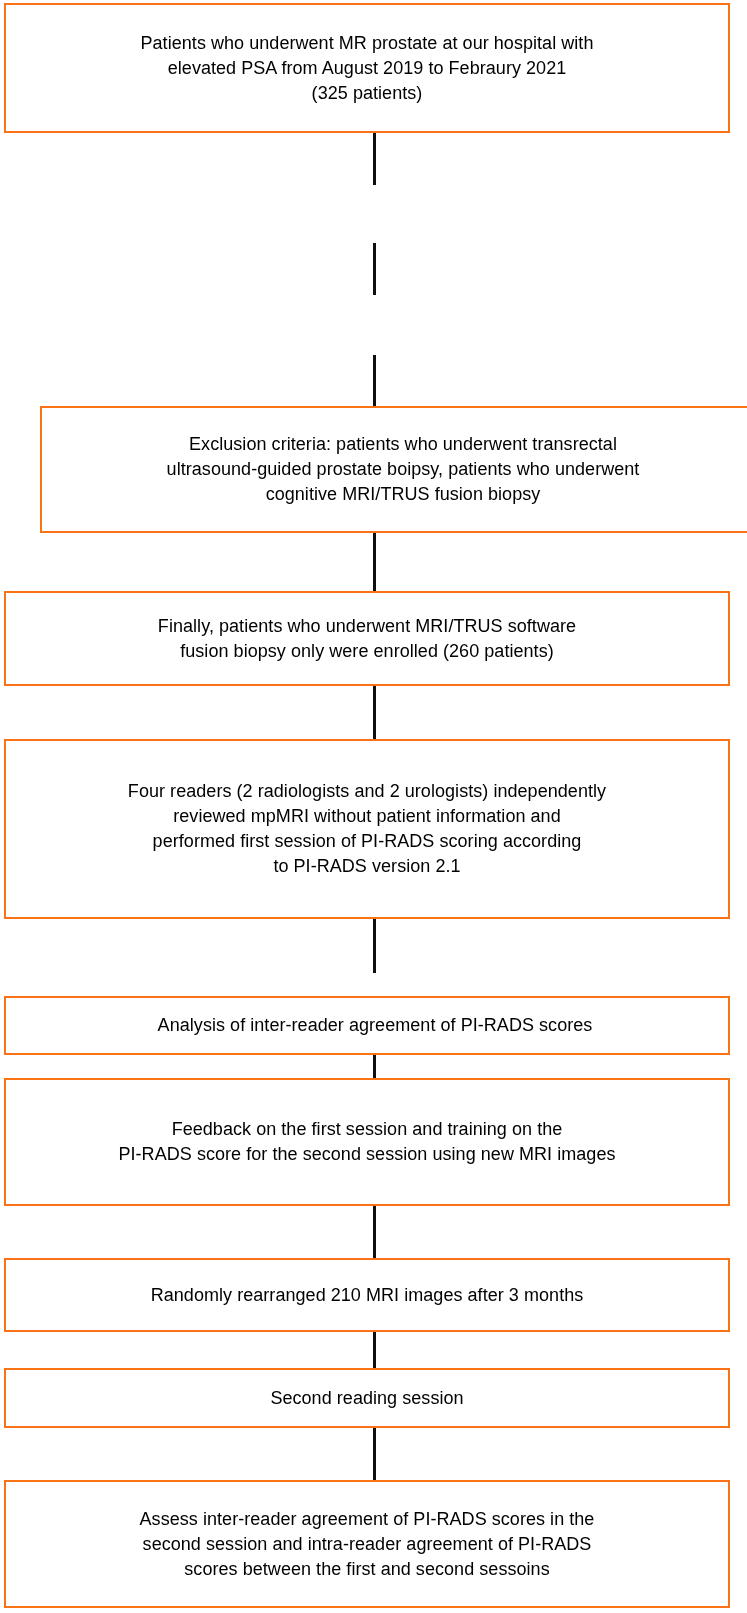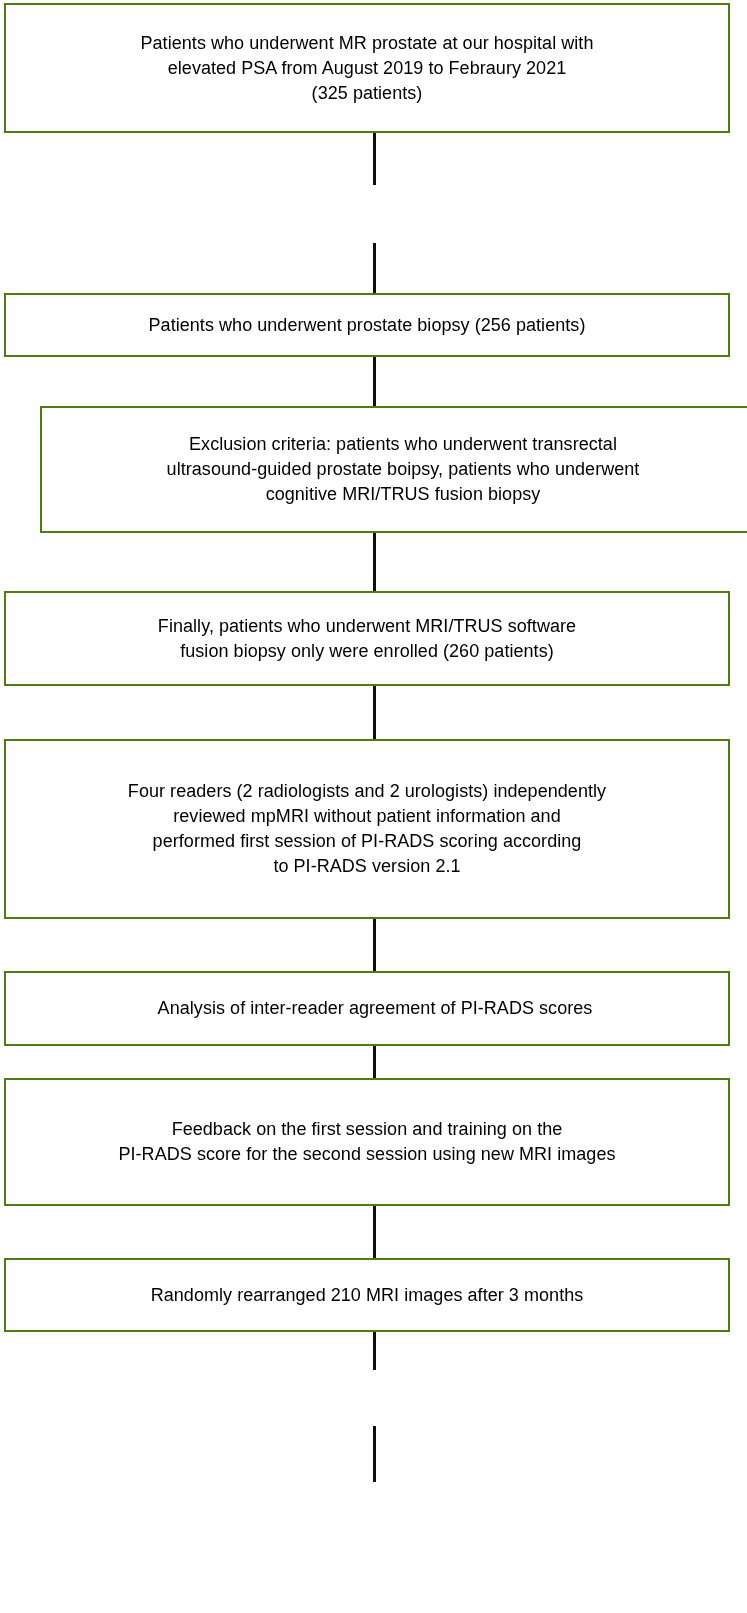--- a/index.html
+++ b/index.html
@@ -19,21 +19,21 @@
     position: relative;
     width: 747px;
     height: 1613px;
   }
 
   .node {
     position: absolute;
     left: 4px;
     width: 726px;               
     box-sizing: border-box;
-    border: 2px solid #4d7c0f;
+    border: 2px solid #f97316;
     background: #ffffff;
     display: flex;
     align-items: center;
     justify-content: center;
   }
 
   .node-text {
     width: 100%;
     text-align: center;
     font-size: 18px;
@@ -70,50 +70,55 @@
   <div class="connector" style="top:1318px;height:52px;"></div>
   <div class="connector" style="top:1426px;height:56px;"></div>
 
   <div class="node tall" style="top:3px;height:130px;">
     <div class="node-text">Patients who underwent MR prostate at our hospital with
 elevated PSA from August 2019 to Febraury 2021
 (325 patients)</div>
   </div>
 
 
-  <div class="node" style="top:293px;height:64px;">
-    <div class="node-text">Patients who underwent prostate biopsy (256 patients)</div>
-  </div>
 
   <div class="node tall" style="top:406px;height:127px;margin-left:36px;">
     <div class="node-text">Exclusion criteria: patients who underwent transrectal
 ultrasound-guided prostate boipsy, patients who underwent
 cognitive MRI/TRUS fusion biopsy</div>
   </div>
 
   <div class="node tall" style="top:591px;height:95px;">
     <div class="node-text">Finally, patients who underwent MRI/TRUS software
 fusion biopsy only were enrolled (260 patients)</div>
   </div>
 
   <div class="node tall" style="top:739px;height:180px;">
     <div class="node-text">Four readers (2 radiologists and 2 urologists) independently
 reviewed mpMRI without patient information and
 performed first session of PI-RADS scoring according
 to PI-RADS version 2.1</div>
   </div>
 
-  <div class="node" style="top:971px;height:75px;padding-left:16px;">
+  <div class="node" style="top:996px;height:59px;padding-left:16px;">
     <div class="node-text">Analysis of inter-reader agreement of PI-RADS scores</div>
   </div>
 
   <div class="node tall" style="top:1078px;height:128px;">
     <div class="node-text">Feedback on the first session and training on the
 PI-RADS score for the second session using new MRI images</div>
   </div>
 
   <div class="node" style="top:1258px;height:74px;">
     <div class="node-text">Randomly rearranged 210 MRI images after 3 months</div>
   </div>
 
+  <div class="node" style="top:1368px;height:60px;">
+    <div class="node-text">Second reading session</div>
+  </div>
 
+  <div class="node tall" style="top:1480px;height:128px;">
+    <div class="node-text">Assess inter-reader agreement of PI-RADS scores in the
+second session and intra-reader agreement of PI-RADS
+scores between the first and second sessoins</div>
+  </div>
 
 </div>
 
 </body></html>

